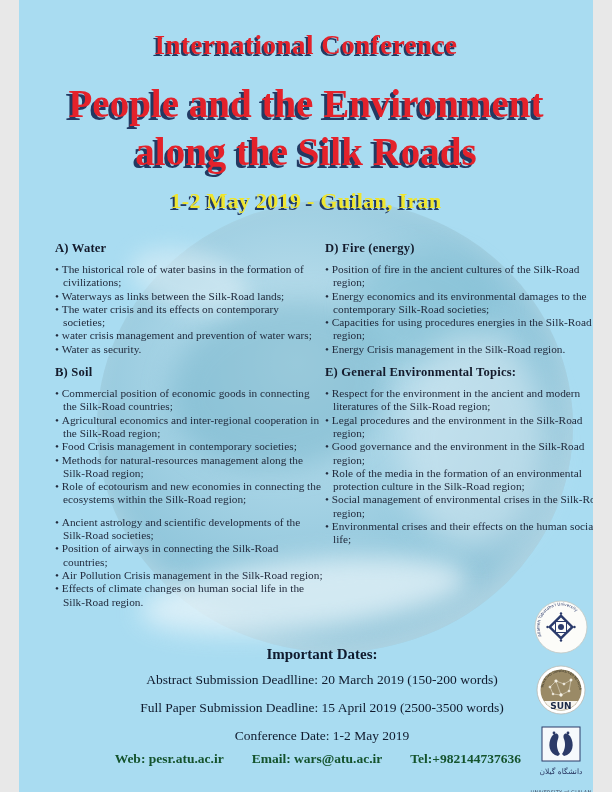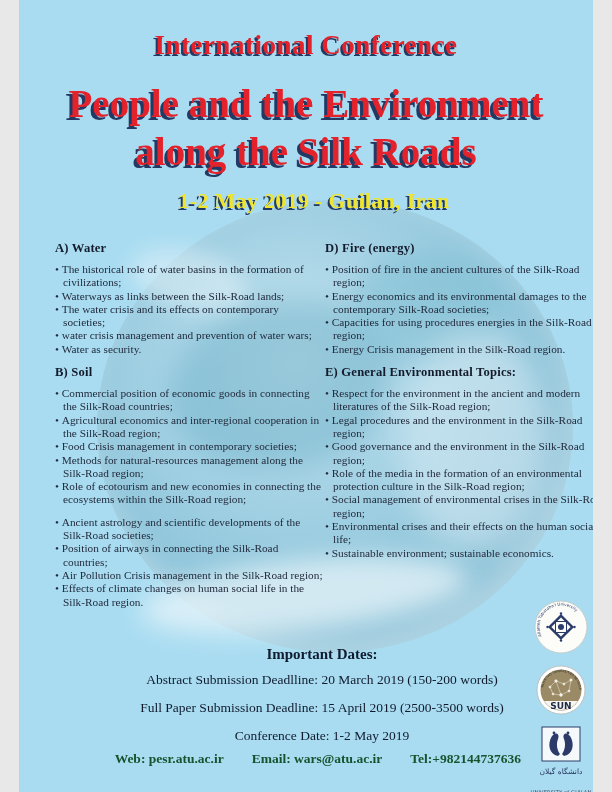--- a/index.html
+++ b/index.html
@@ -32,21 +32,21 @@
     position:absolute; top:30px; left:0; width:100%; text-align:center;
     font-size:27px; font-weight:bold; color:#e4222b;
     text-shadow:-2px 2px 0 #223a63; letter-spacing:.5px;
   }
   .title {
     position:absolute; top:80px; left:0; width:100%; text-align:center;
     font-size:39px; font-weight:bold; color:#e4222b; line-height:48px;
     text-shadow:-3px 3px 0 #223a63;
   }
   .dateline {
-    position:absolute; top:188px; left:8px; width:100%; text-align:center;
+    position:absolute; top:188px; left:0; width:100%; text-align:center;
     font-size:22px; font-weight:bold; color:#efe52f;
     text-shadow:-2px 2px 0 #223a63; letter-spacing:.3px;
   }
   
   .col { position:absolute; top:241px; }
   .col-left  { left:36px;  width:268px; }
   .col-right { left:306px; width:284px; }
   .section { margin-bottom:9px; }
   .section h3 { font-size:12.6px; font-weight:bold; color:#141b2c; margin-bottom:7px; letter-spacing:.2px; }
   .section ul { list-style:none; }
@@ -139,21 +139,20 @@
     </div>
     <div class="section">
       <h3>E) General Environmental Topics:</h3>
       <ul>
         <li>Respect for the environment in the ancient and modern literatures of the Silk-Road region;</li>
         <li>Legal procedures and the environment in the Silk-Road region;</li>
         <li>Good governance and the environment in the Silk-Road region;</li>
         <li>Role of the media in the formation of an environmental protection culture in the Silk-Road region;</li>
         <li>Social management of environmental crises in the Silk-Road region;</li>
         <li>Environmental crises and their effects on the human social life;</li>
-        <li>Sustainable environment; sustainable economics.</li>
       </ul>
     </div>
   </div>
 
   <div class="dates">
     <h4>Important Dates:</h4>
     <p>Abstract Submission Deadlline: 20 March 2019 (150-200 words)</p>
     <p>Full Paper Submission Deadline: 15 April 2019 (2500-3500 words)</p>
     <p>Conference Date: 1-2 May 2019</p>
   </div>

